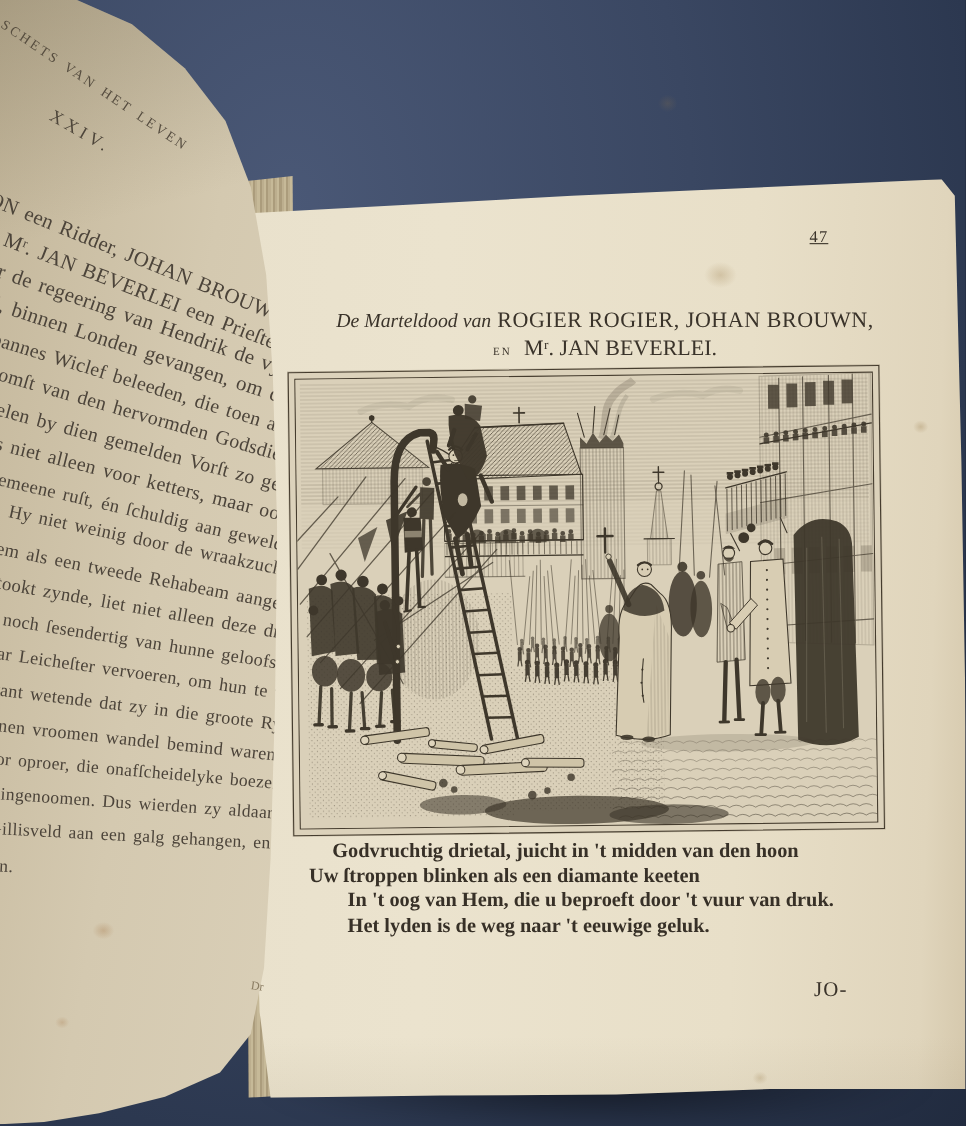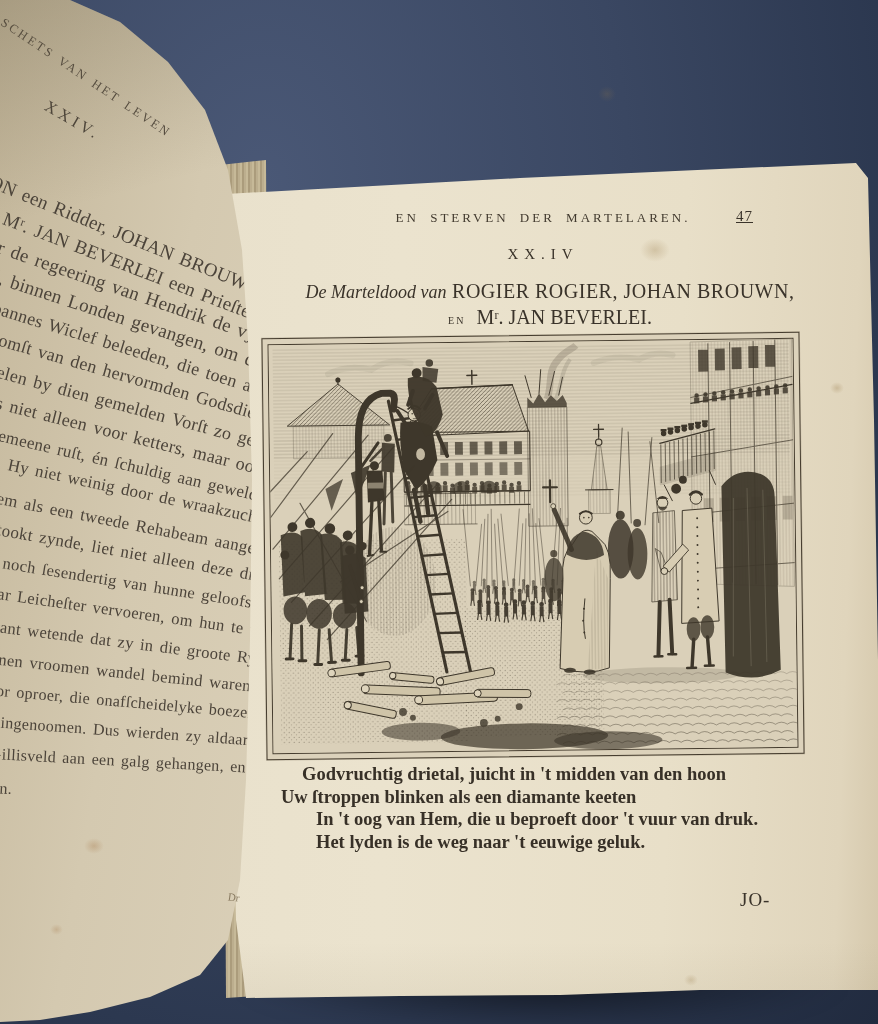--- a/index.html
+++ b/index.html
@@ -79,23 +79,21 @@
     <span class="lline" style="left:-10px;top:649px;transform:rotate(6deg);font-size:16.5px;">nnen vroomen wandel bemind waren,</span>
     <span class="lline" style="left:-12px;top:681px;transform:rotate(5deg);font-size:16px;">oor oproer, die onafſcheidelyke boezem</span>
     <span class="lline" style="left:-10px;top:713px;transform:rotate(4deg);font-size:16px;">, ingenoomen. Dus wierden zy aldaar</span>
     <span class="lline" style="left:-10px;top:745px;transform:rotate(3deg);font-size:16px;">Gillisveld aan een galg gehangen, en daar</span>
     <span class="lline" style="left:-8px;top:779px;transform:rotate(3deg);font-size:16px;">en.</span>
     <div class="fade"></div>
   </div>
 
   <span class="rp inscription">Dr</span>
 
-  <div class="rp rp-center running-head">EN STERVEN DER MARTELAREN.</div>
   <div class="rp pagenum">47</div>
-  <div class="rp rp-center chapnum">XX.IV</div>
   <div class="rp rp-center title1">
     <span class="ital">De Marteldood van</span>
     <span>ROGIER ROGIER, JOHAN BROUWN,</span>
   </div>
   <div class="rp rp-center title2">
     <span class="t2-prefix">EN</span>
     <span>Mʳ. JAN BEVERLEI.</span>
   </div>
 
   <div class="plate">

